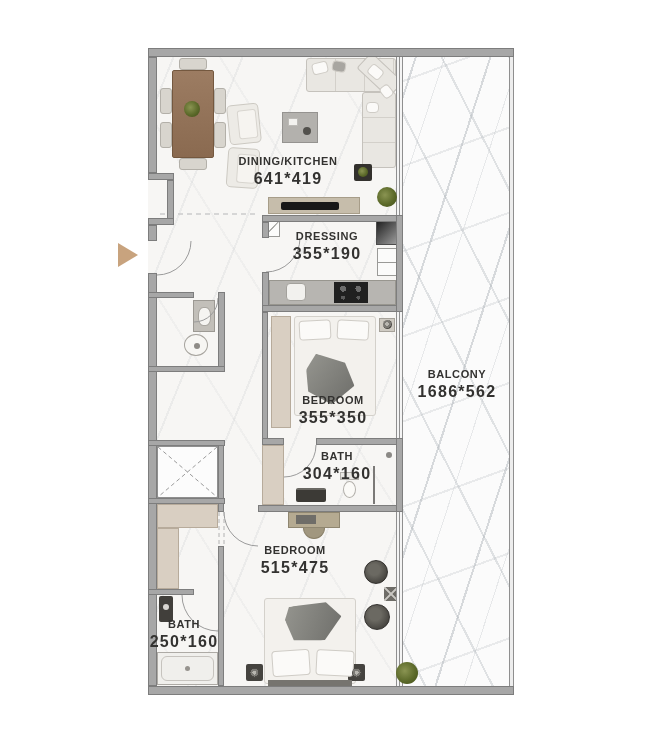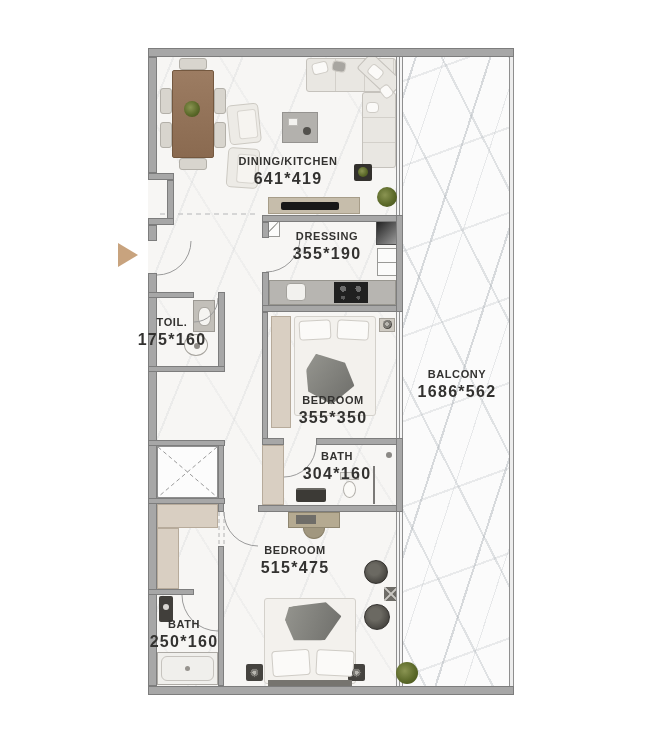--- a/index.html
+++ b/index.html
@@ -209,24 +209,20 @@
   <div class="w" style="left:396px; top:438px; width:7px; height:74px;"></div>
 
   <div class="room-label" style="left:228px; top:155px; width:120px;">
     <div>DINING/KITCHEN</div>
     <div class="rl-dims">641*419</div>
   </div>
   <div class="room-label" style="left:277px; top:230px; width:100px;">
     <div>DRESSING</div>
     <div class="rl-dims">355*190</div>
   </div>
-  <div class="room-label" style="left:132px; top:316px; width:80px;">
-    <div>TOIL.</div>
-    <div class="rl-dims">175*160</div>
-  </div>
   <div class="room-label" style="left:283px; top:394px; width:100px;">
     <div>BEDROOM</div>
     <div class="rl-dims">355*350</div>
   </div>
   <div class="room-label" style="left:407px; top:368px; width:100px;">
     <div>BALCONY</div>
     <div class="rl-dims">1686*562</div>
   </div>
   <div class="room-label" style="left:287px; top:450px; width:100px;">
     <div>BATH</div>

